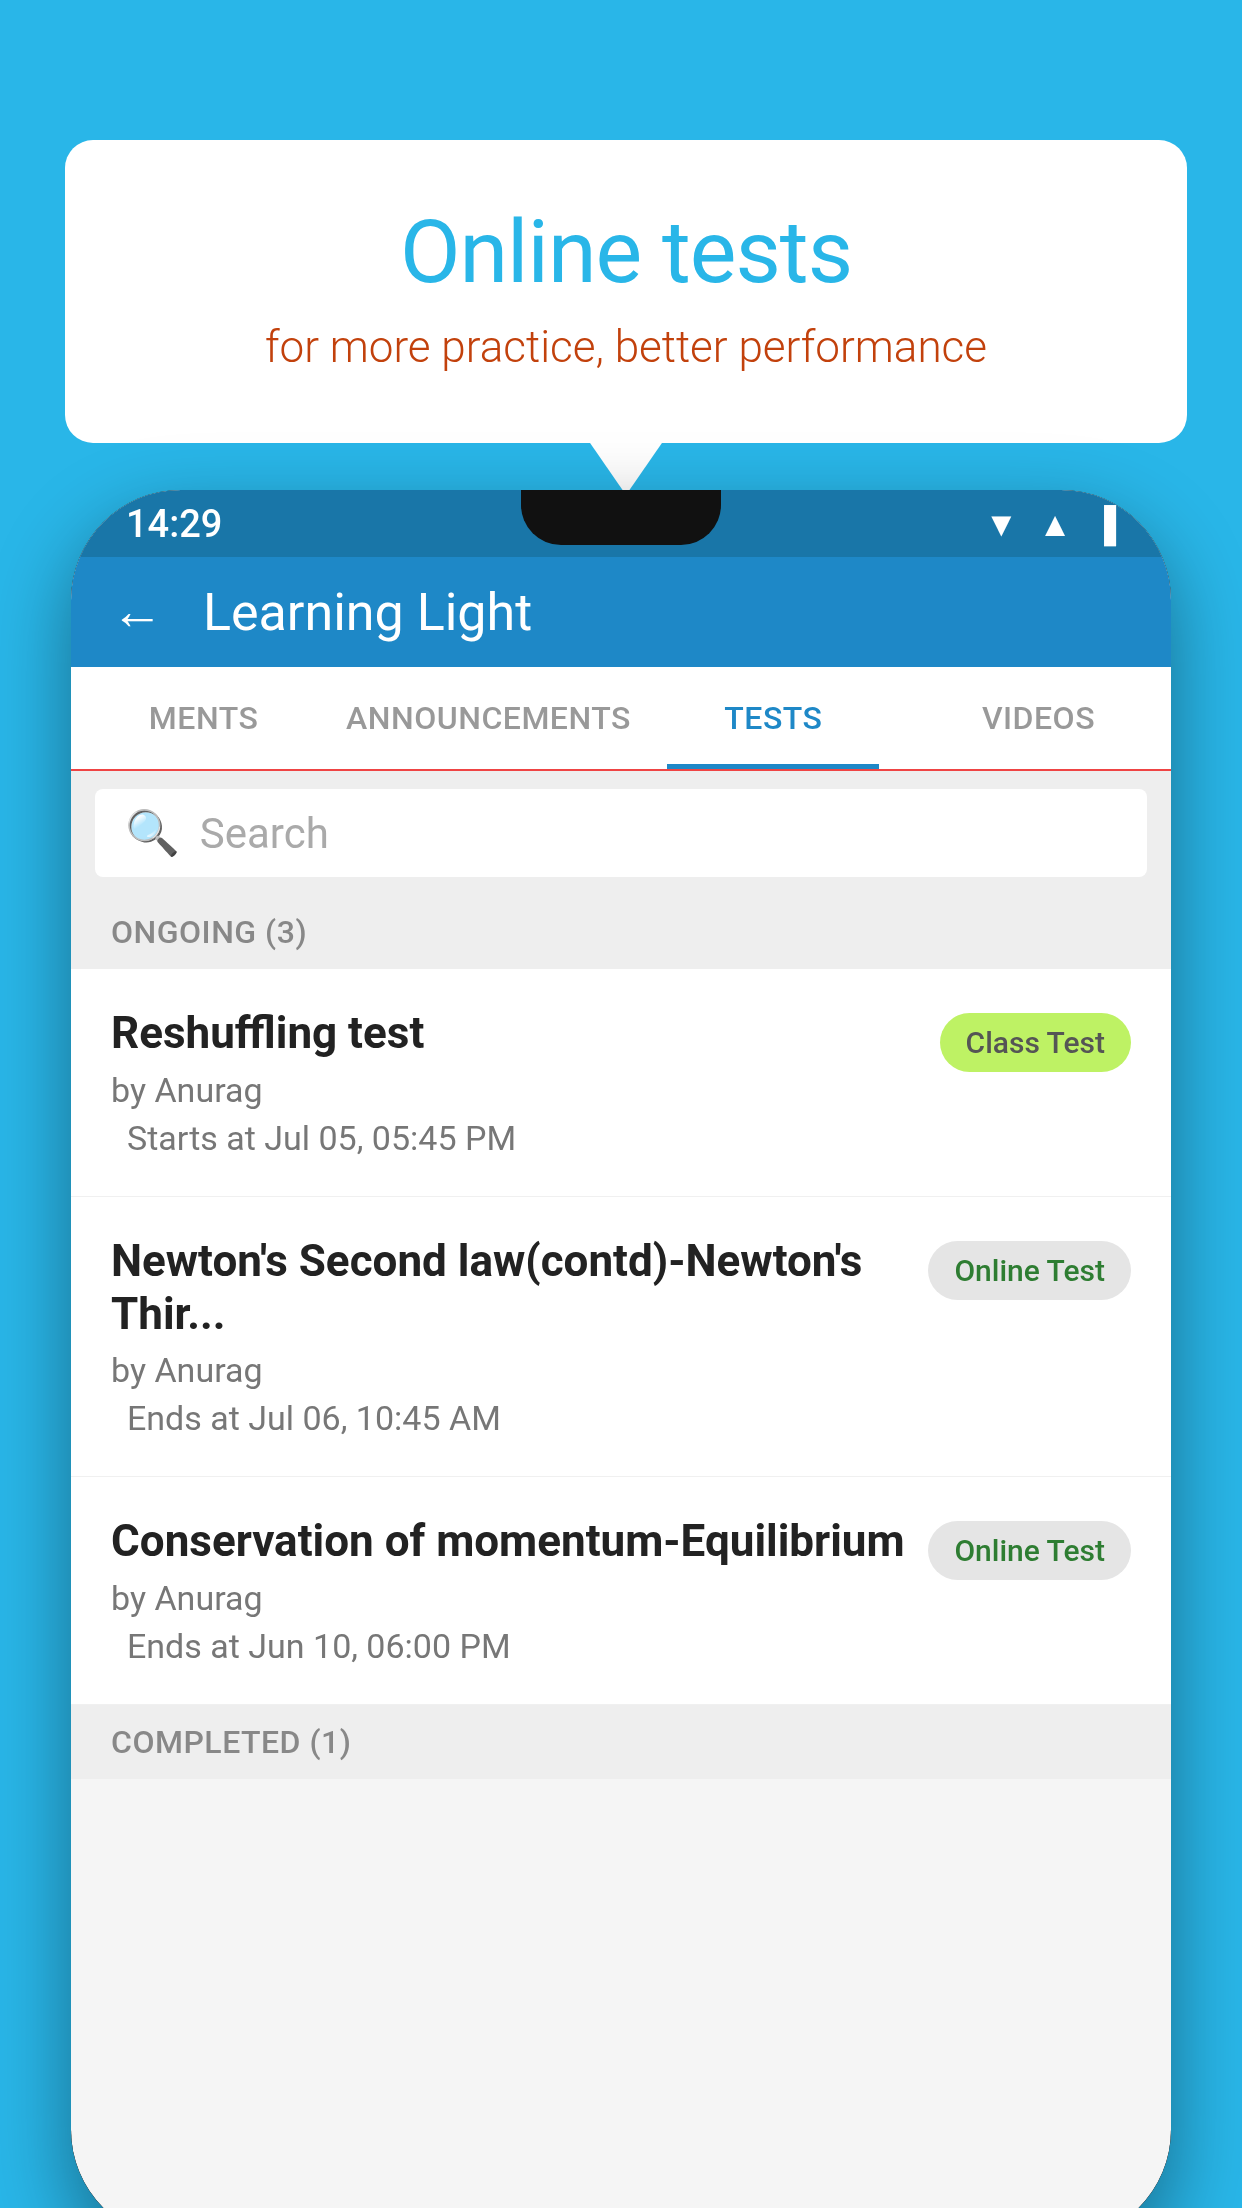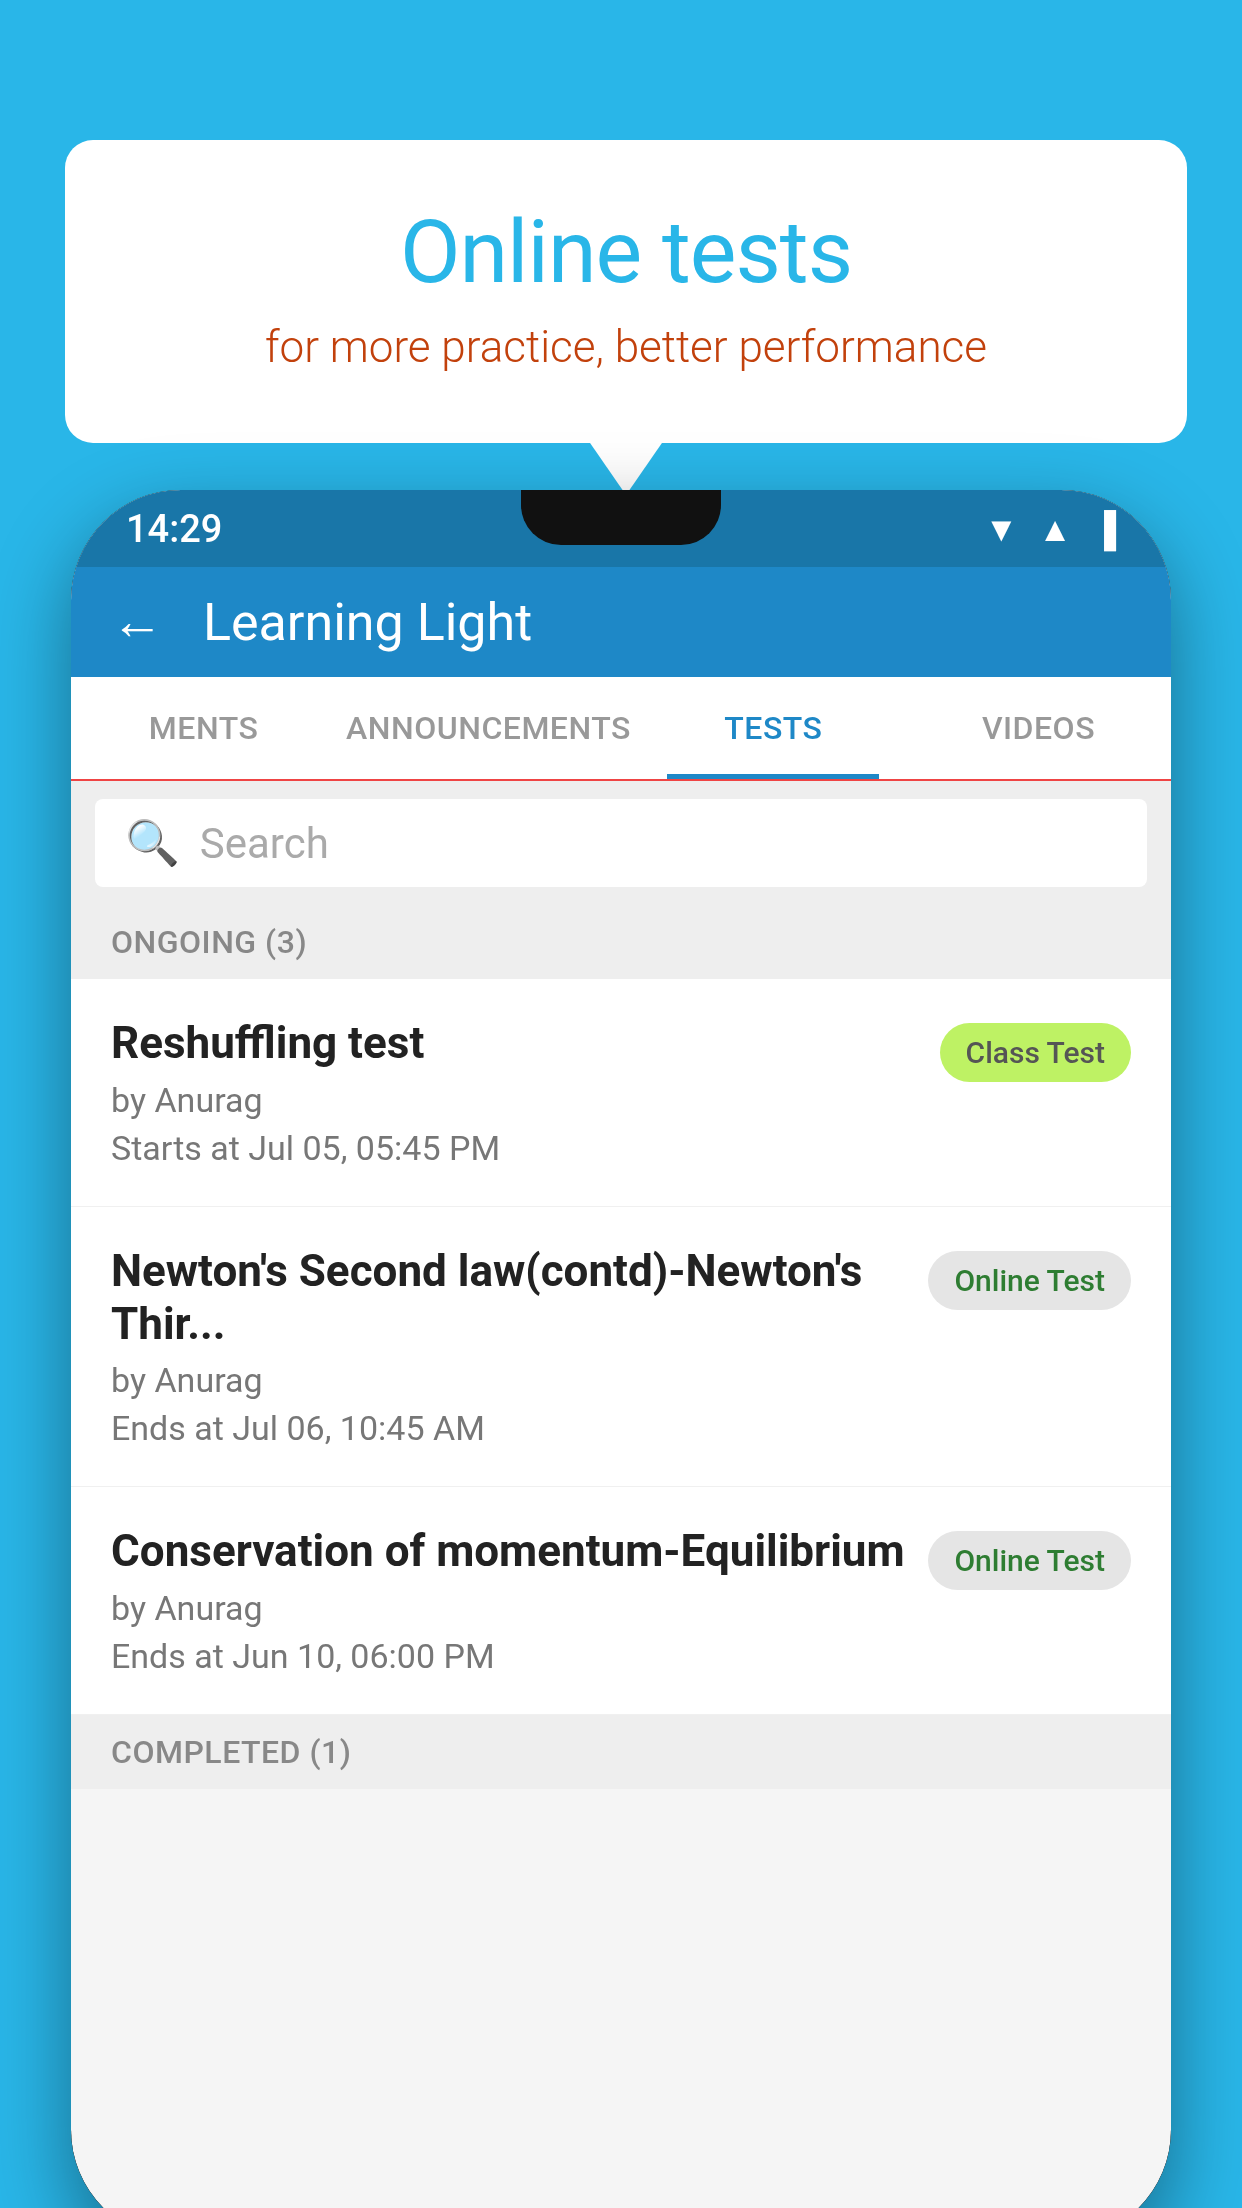--- a/index.html
+++ b/index.html
@@ -79,21 +79,21 @@
       right: 0;
       bottom: 0;
       border-radius: 110px;
       overflow: hidden;
       background: #f5f5f5;
     }
 
     
     .status-bar {
       background: #1976a8;
-      height: 77px;
+      height: 67px;
       display: flex;
       align-items: center;
       justify-content: space-between;
       padding: 0 55px;
       position: relative;
       gap: 44px;
     }
 
     .status-time {
       color: white;
@@ -253,20 +253,21 @@
 
     .test-by {
       font-size: 34px;
       color: #777;
       margin-bottom: 8px;
     }
 
     .test-time {
       font-size: 34px;
       color: #777;
+      margin-left: 16px;
     }
 
     .test-badge {
       border-radius: 50px;
       padding: 12px 26px;
       font-size: 30px;
       font-weight: 500;
       white-space: nowrap;
       margin-top: 6px;
     }

